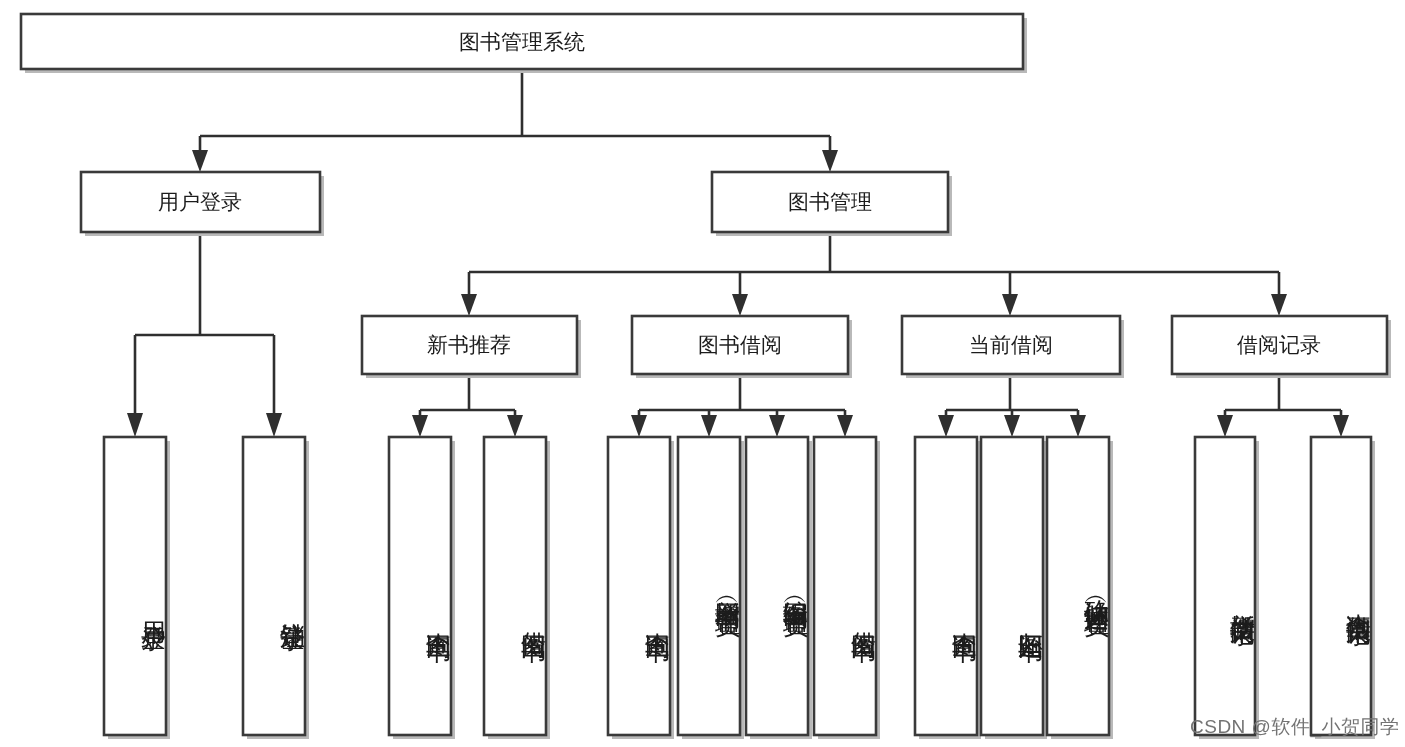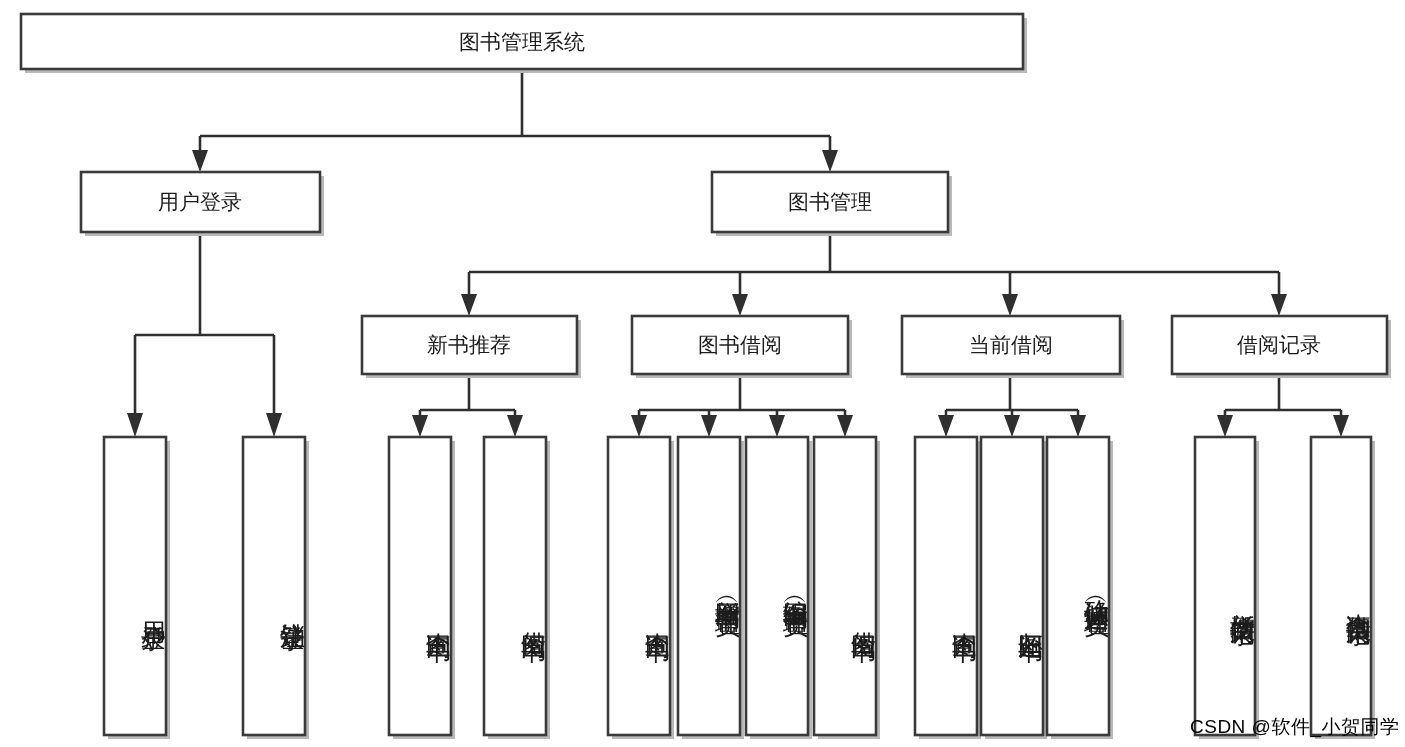--- a/index.html
+++ b/index.html
@@ -65,21 +65,21 @@
     text-align: center;
     display: flex;
     align-items: flex-start;
     justify-content: center;
     pointer-events: none;
   }
   .watermark {
     position: absolute;
     font-family: "Liberation Sans", "DejaVu Sans", sans-serif;
     font-size: 19px;
-    color: #000000;
+    color: #737373;
     white-space: nowrap;
     letter-spacing: 0.5px;
   }
 </style>
 </head>
 <body>
 
 <div id="diagram-root">
 
   <svg id="flow-svg" viewBox="0 0 1405 747">

